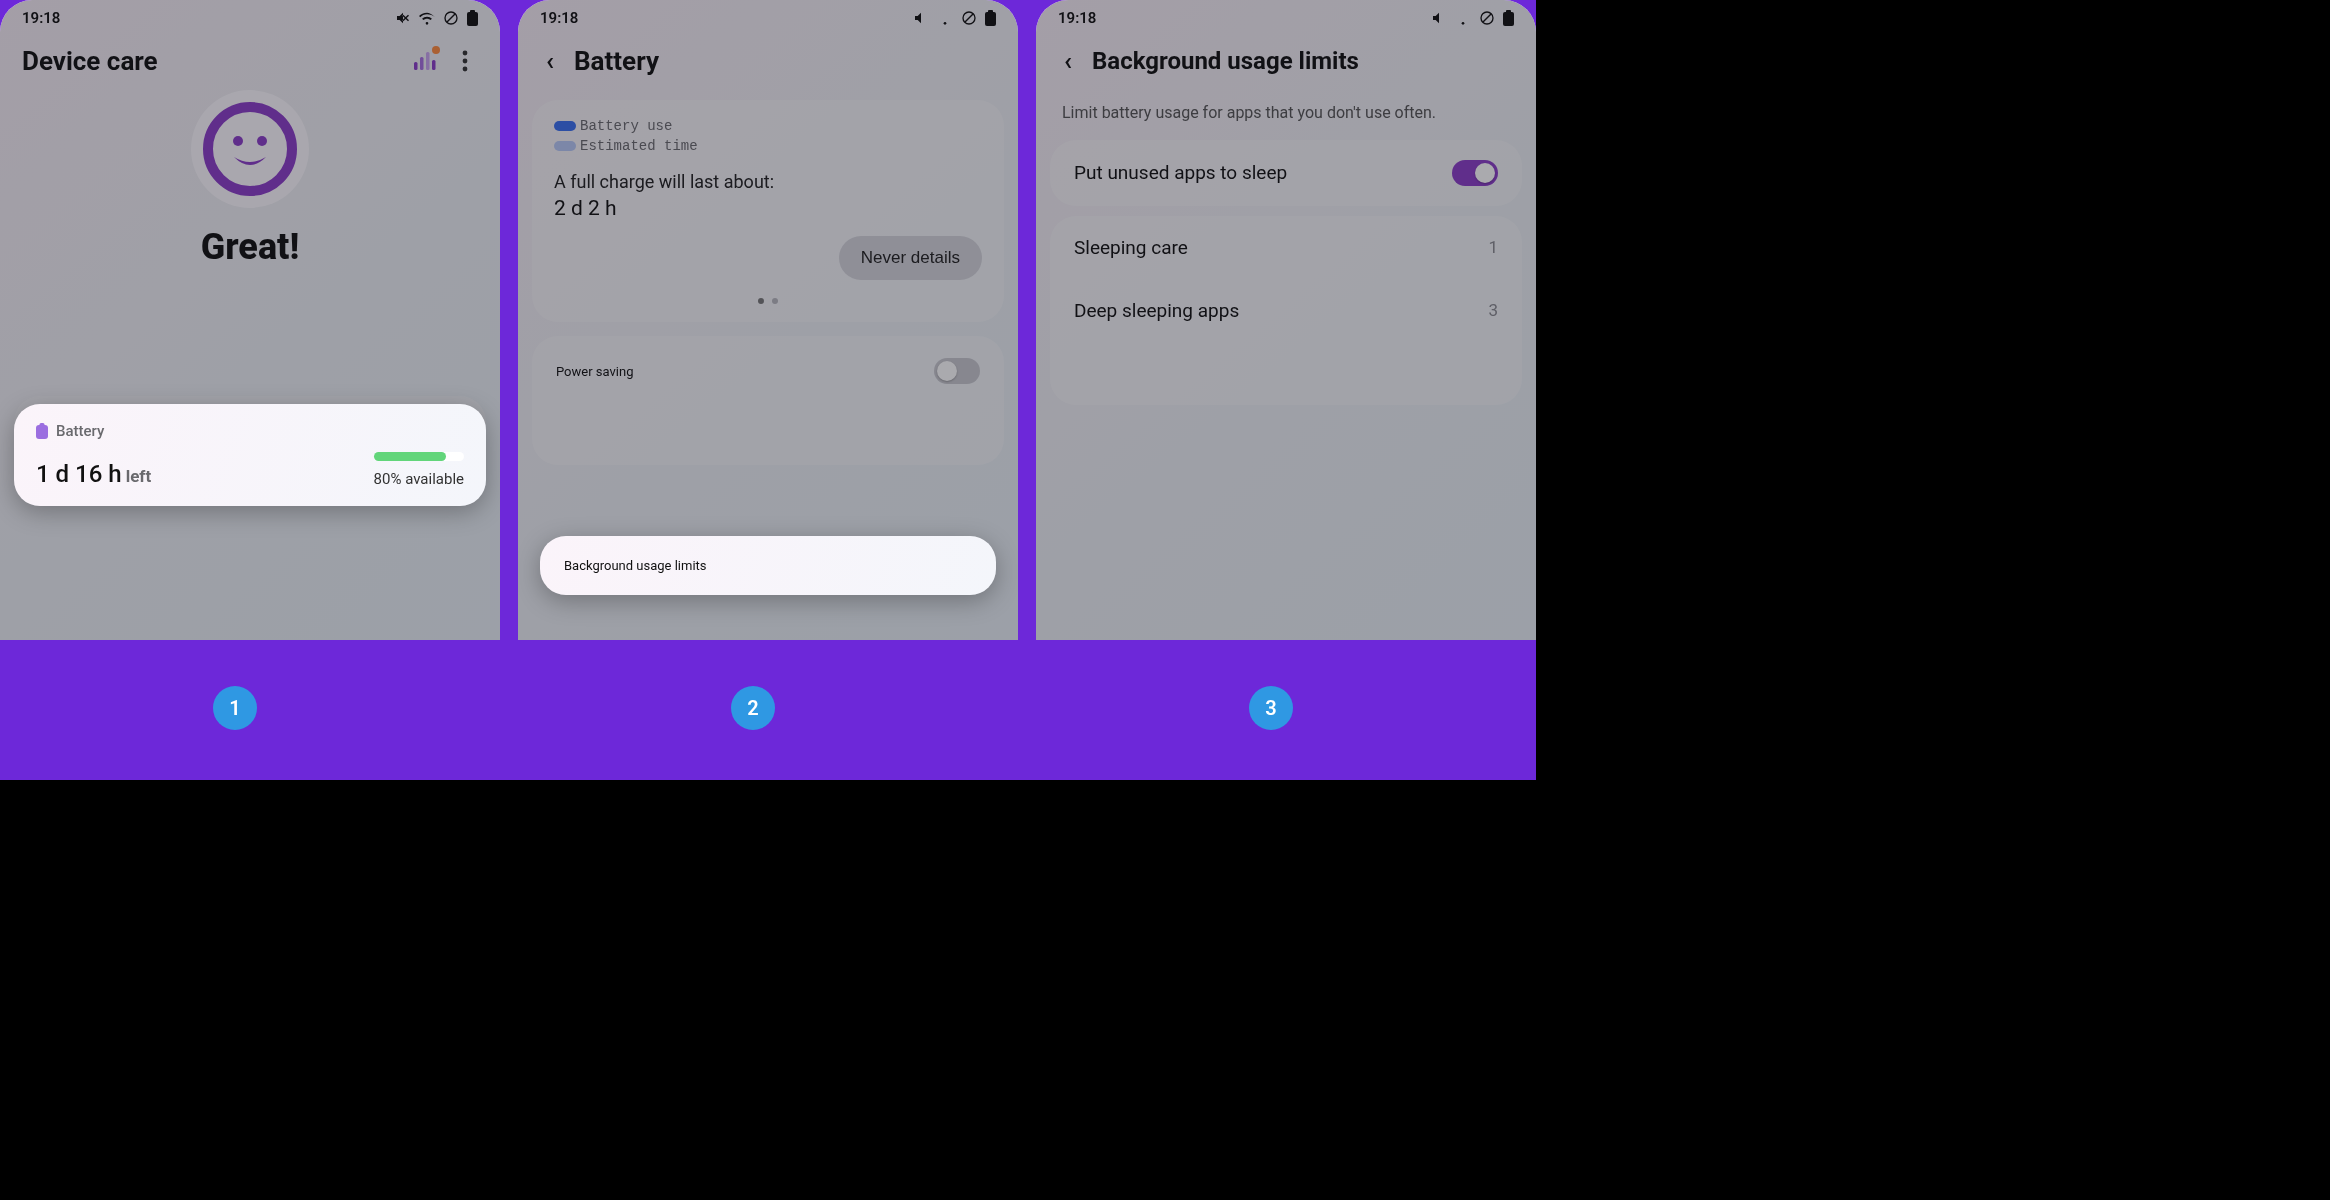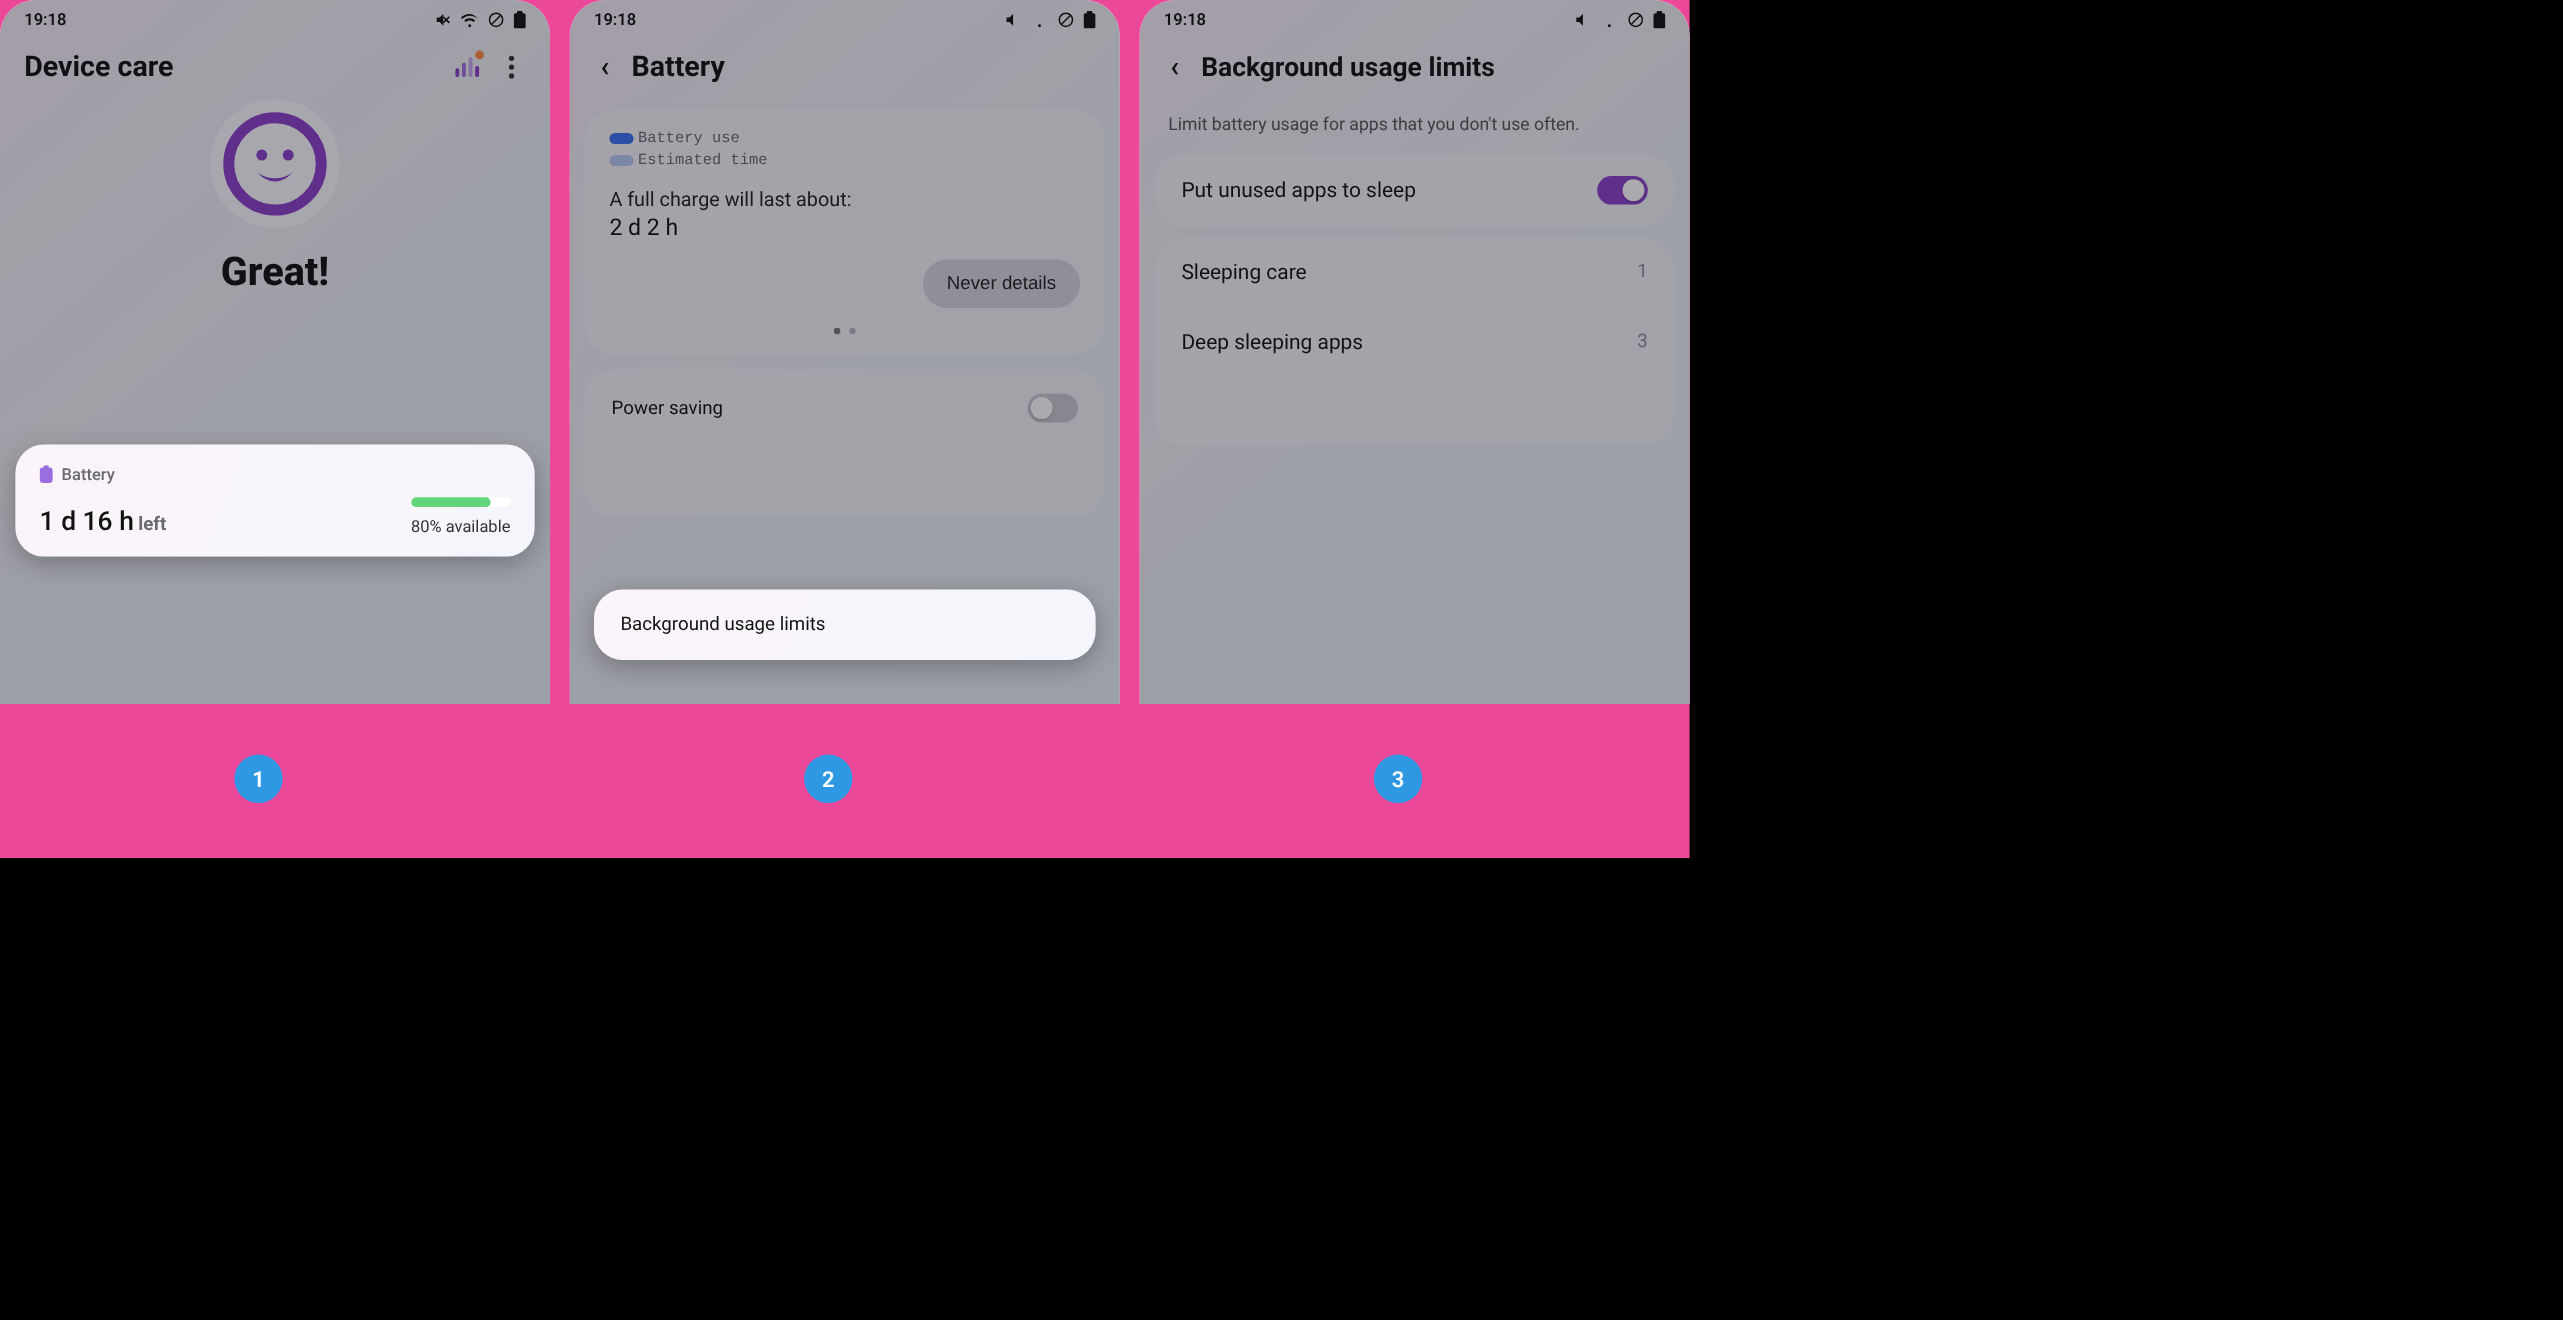--- a/index.html
+++ b/index.html
@@ -1,16 +1,16 @@
 <!DOCTYPE html>
 <html><head>
 <meta charset="utf-8">
 <style>
 html,body{margin:0;padding:0;background:#000;font-family:-apple-system,BlinkMacSystemFont,"Segoe UI",Roboto,Arial,sans-serif;-webkit-font-smoothing:antialiased;}
-.stage{position:relative;width:1536px;height:780px;background:#ec4899;}
+.stage{position:relative;width:1536px;height:780px;background:#6d28d9;}
 .phone{position:absolute;top:0;width:500px;height:640px;border-radius:32px 32px 0 0;overflow:hidden;background:linear-gradient(140deg,#f6edf4 0%,#ecf0f4 60%,#e9eff6 100%);}
 .dim::after{content:"";position:absolute;inset:0;background:rgba(20,20,30,0.36);pointer-events:none;border-radius:32px 32px 0 0;}
 .phone .content{position:absolute;inset:0;}
 
 
 .status{display:flex;justify-content:space-between;align-items:center;height:36px;padding:0 22px;font-size:15px;font-weight:600;color:#111;}
 .status .right{display:flex;gap:8px;align-items:center;font-size:15px;}
 .ico{display:inline-flex;align-items:center;justify-content:center;}
 
 
@@ -45,21 +45,21 @@
 .legend-row{display:flex;align-items:center;gap:4px;font-family:Liberation Mono, monospace;}
 .legend-swatch{width:22px;height:10px;border-radius:5px;}
 .chart-card .desc{font-size:18px;color:#222;margin-top:16px;line-height:1.35;}
 .chart-card .val{font-size:21px;color:#111;margin-top:2px;}
 .view-details{align-self:flex-end;background:#d5d5db;color:#222;font-size:17px;font-weight:500;border:none;border-radius:22px;padding:12px 22px;margin-top:16px;}
 .page-dots{display:flex;gap:8px;justify-content:center;margin-top:18px;}
 .page-dots span{width:6px;height:6px;border-radius:50%;background:#777;}
 .page-dots span.inactive{background:#b7b7bd;}
 
 .list-card{margin:14px 14px 0 14px;border-radius:26px;background:rgba(255,255,255,0.35);}
-.list-item{display:flex;align-items:center;justify-content:space-between;padding:22px 24px;font-size:17px;color:#111;}
+.list-item{display:flex;align-items:center;justify-content:space-between;padding:22px 24px;font-size:13px;color:#111;}
 .switch{width:46px;height:26px;border-radius:13px;background:#c9c9cf;position:relative;}
 .switch::after{content:"";position:absolute;width:20px;height:20px;border-radius:50%;background:#fff;top:3px;left:3px;box-shadow:0 1px 2px rgba(0,0,0,0.25);}
 .switch.on{background:#8c3ec9;}
 .switch.on::after{left:23px;}
 
 
 .subtext{padding:16px 26px 6px 26px;font-size:16px;color:#555;line-height:1.35;}
 .row3{display:flex;align-items:center;justify-content:space-between;padding:20px 24px;font-size:19px;color:#111;}
 .row3 .count{color:#8a8a90;font-size:17px;}
 .rounded-group{margin:10px 14px 0 14px;border-radius:26px;background:rgba(255,255,255,0.35);overflow:hidden;}

